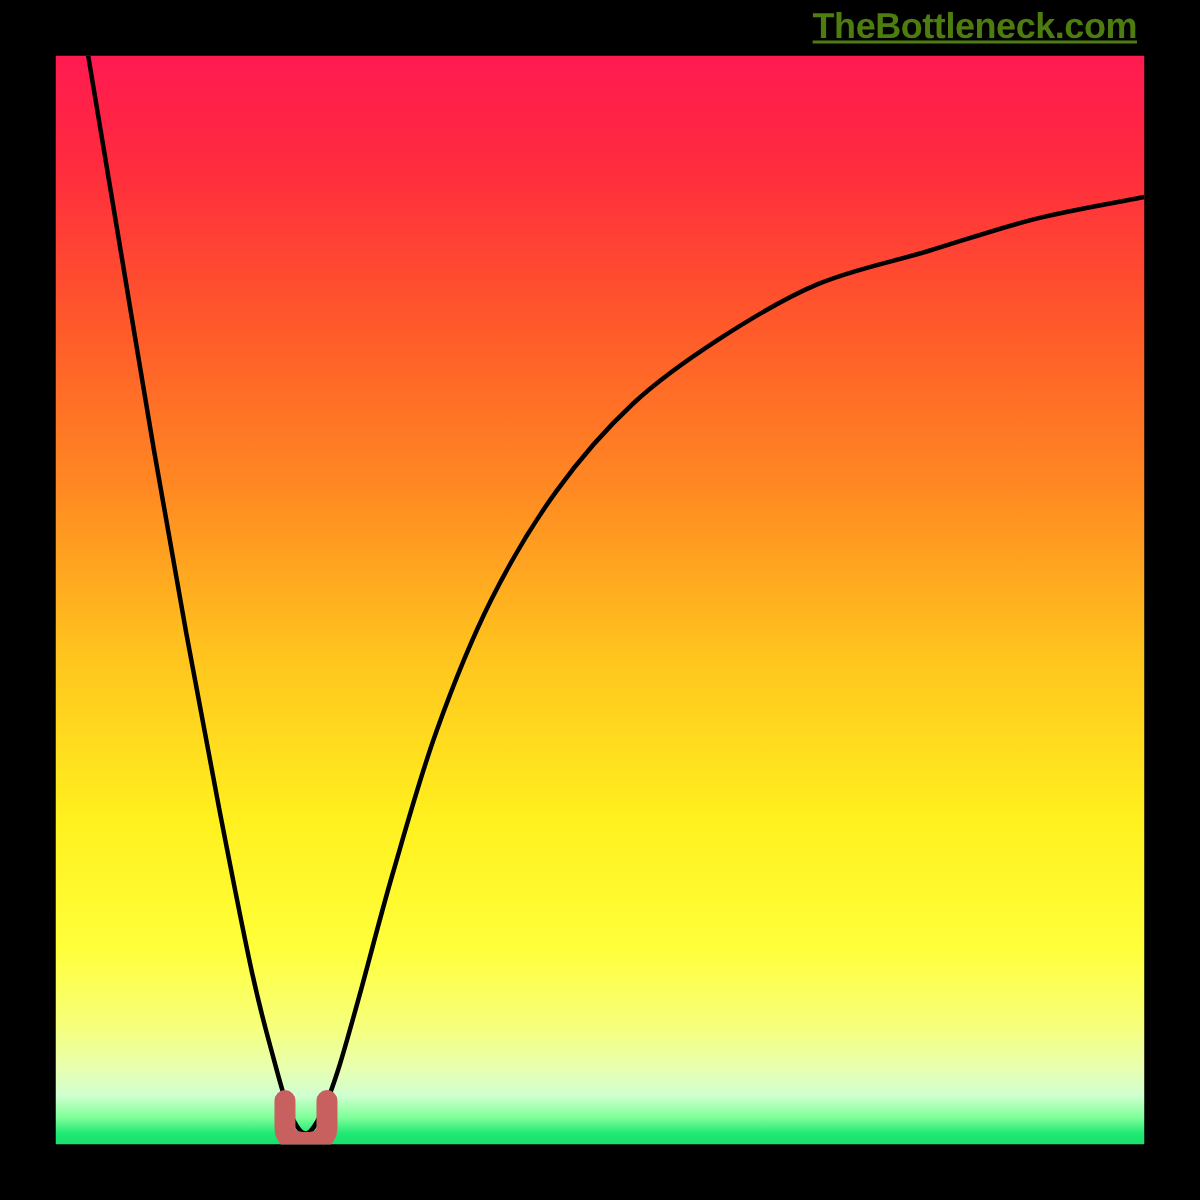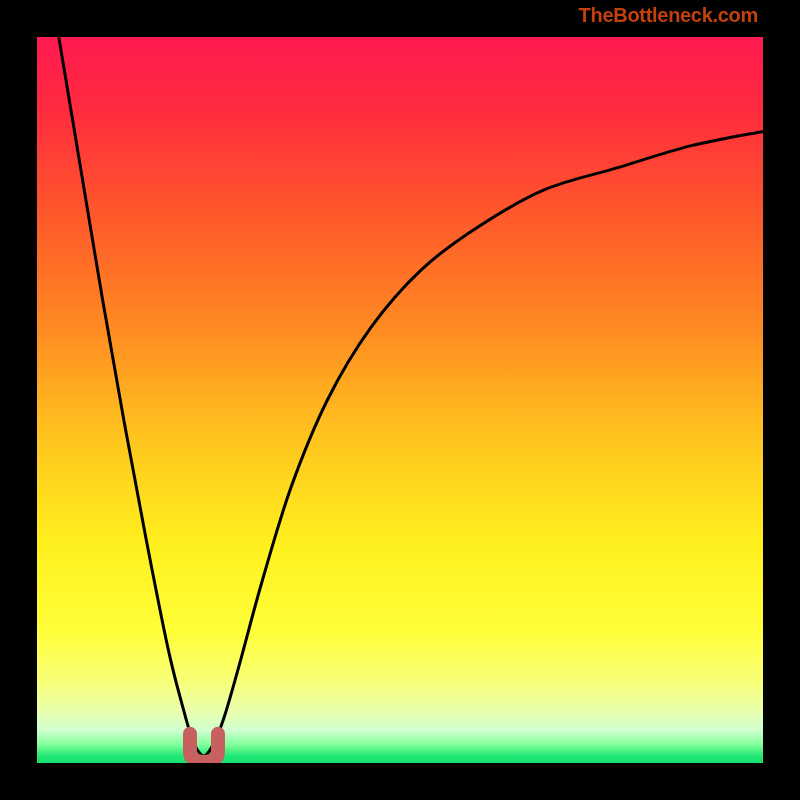--- a/index.html
+++ b/index.html
@@ -24,23 +24,24 @@
     top: 37px;
     width: 726px;
     height: 726px;
   }
   .watermark {
     position: absolute;
     top: 4px;
     right: 42px;
     font-family: Arial, Helvetica, sans-serif;
     font-weight: bold;
-    font-size: 20px;
-    color: #c2410c;
+    font-size: 24px;
+    color: #4d7c0f;
     letter-spacing: -0.3px;
+    text-decoration: underline;
   }
   svg { display: block; }
 </style>
 </head>
 <body>
 
 <div class="frame">
 
   <div class="plot">
     <svg id="chart-svg" width="726" height="726" viewBox="0 0 726 726">

